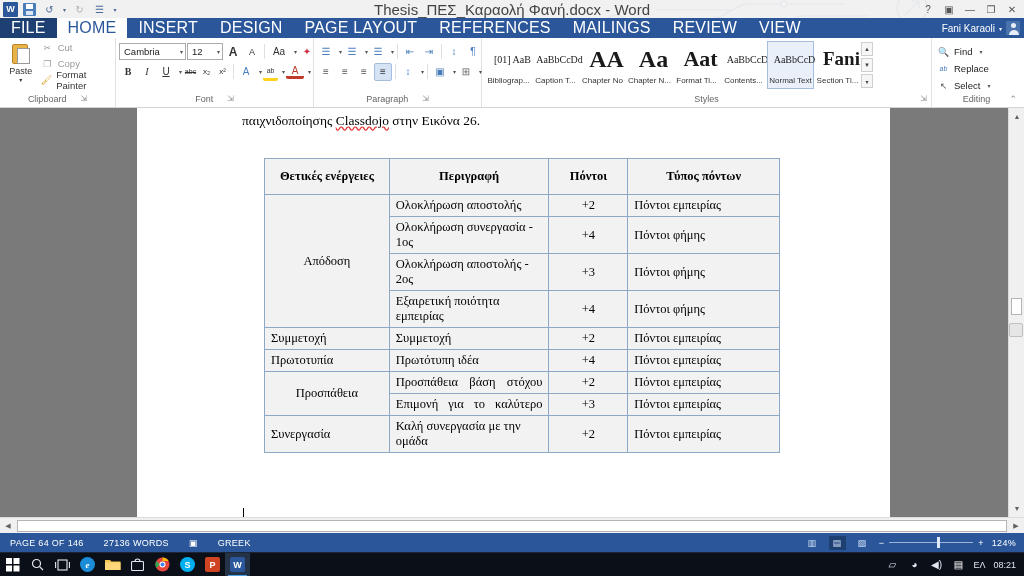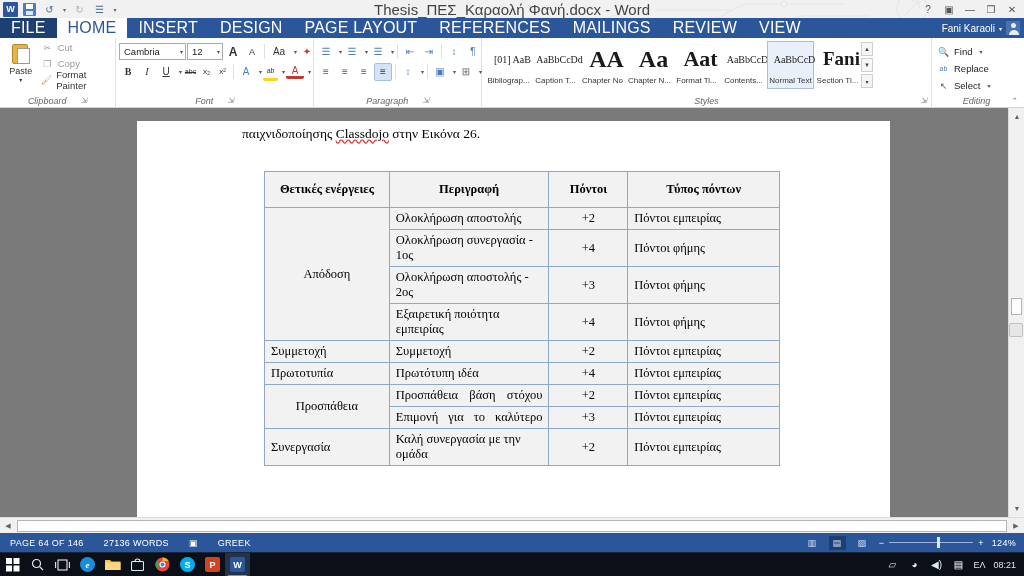--- a/index.html
+++ b/index.html
@@ -96,21 +96,21 @@
     display: flex; align-items: stretch; position: relative;
   }
   .grp {
     position: relative; display: flex; flex-direction: column;
     padding: 2px 3px 0 3px;
     border-right: 1px solid #e2e2e2;
   }
   .grp-body { flex: 1; display: flex; align-items: flex-start; }
   .grp-label {
     height: 13px; text-align: center; font-size: 9px; color: #666;
-    display:flex; align-items:center; justify-content:center; gap:14px;font-style:italic;
+    display:flex; align-items:flex-start; justify-content:center; gap:14px;
   }
   .dlg { font-size: 8px; color: #888; }
 
   
   .paste {
     width: 40px; display: flex; flex-direction: column;
     align-items: center; justify-content: center; font-size: 9px; color: #333;
     padding-top: 2px;
   }
   .clip-icon {
@@ -175,21 +175,21 @@
     color:#222; height:17px; padding:0 2px;
   }
 
   
   .docarea {
     position: absolute; left:0; top:108px; right:0; bottom:43px;
     background:#7a7a7a;
     overflow:hidden;
   }
   .page {
-    position:absolute; left:137px; top:13px; width:753px; bottom:0;
+    position:absolute; left:137px; top:0; width:753px; bottom:0;
     background:#fff;
   }
   .para {
     position:absolute; left:105px; top:5px; width:560px;
     font-family:"Liberation Serif", serif; font-size:13.5px; color:#000;
   }
 
   table.doc {
     position:absolute; left:127px; top:50px;
     border-collapse: collapse; width: 516px;

